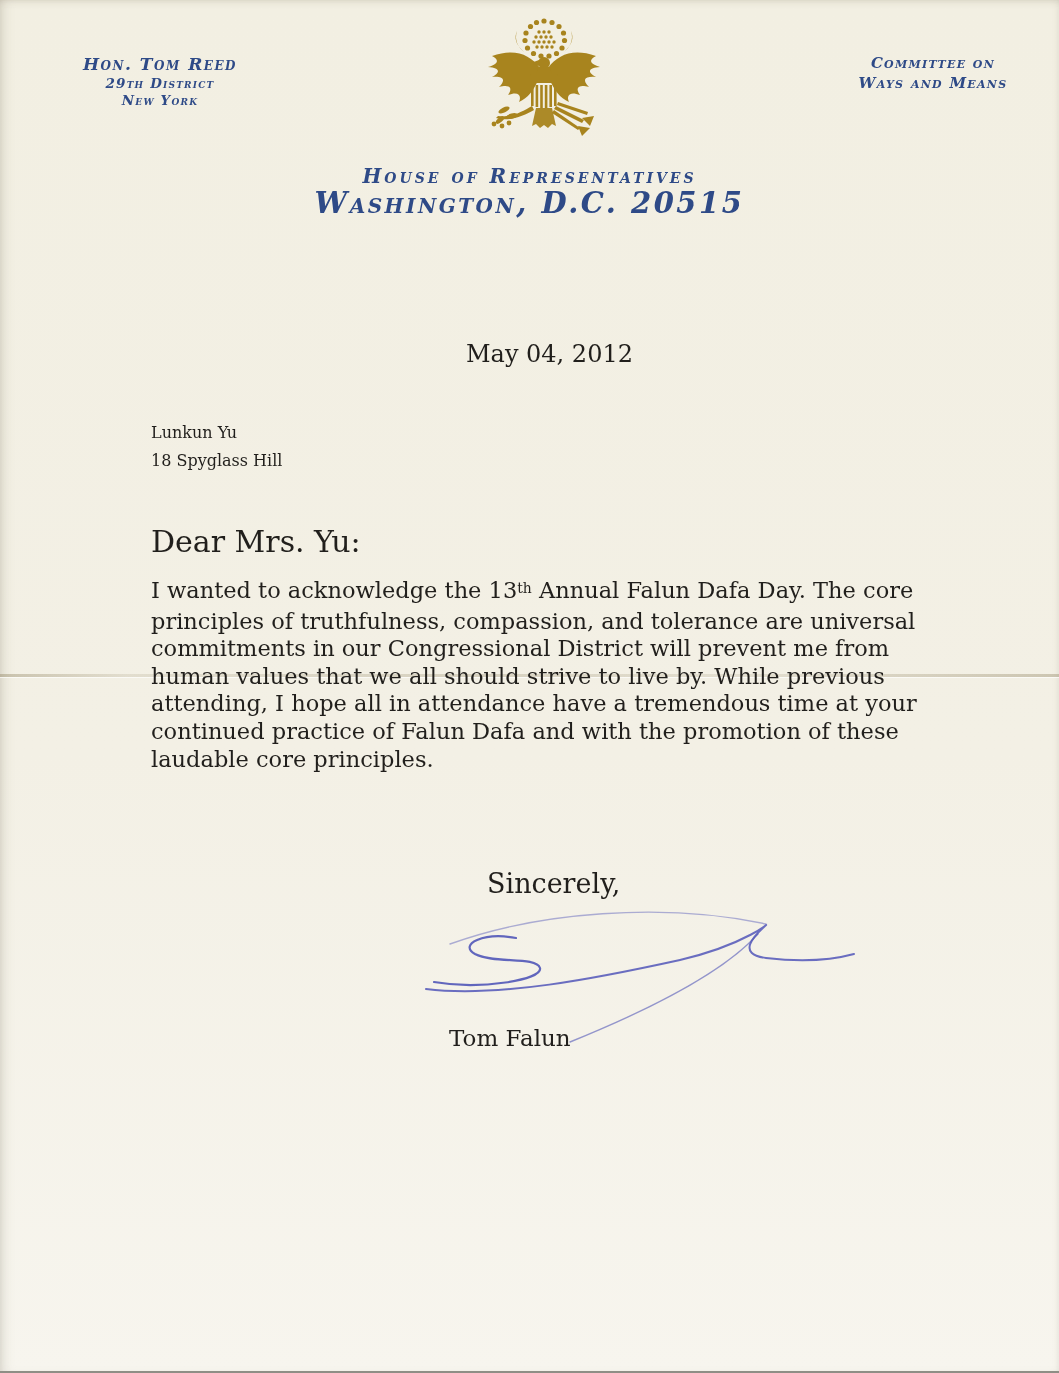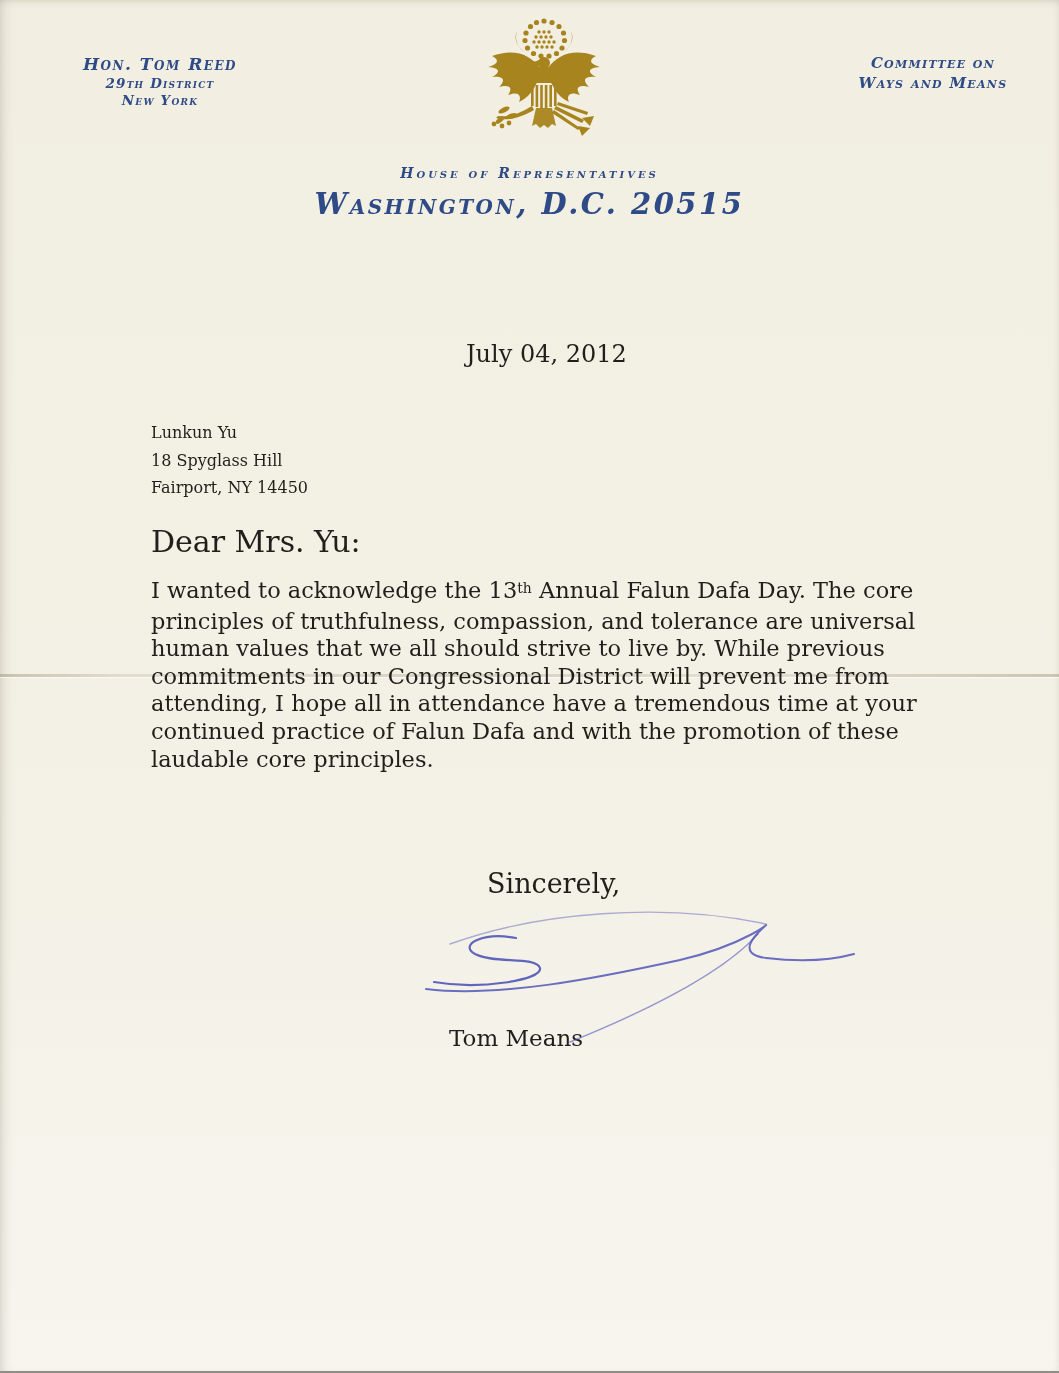--- a/index.html
+++ b/index.html
@@ -18,21 +18,21 @@
   .navy{color:#2e4a87;font-style:italic;}
   .sc{font-variant:small-caps;font-weight:bold;}
   
   .lh-left{position:absolute;left:68px;top:56px;width:184px;text-align:center;line-height:1.0;}
   .lh-left .l1{font-size:17px;letter-spacing:1.5px;margin-bottom:4px;}
   .lh-left .l2,.lh-left .l3{font-size:13.5px;letter-spacing:1.2px;margin-bottom:3px;}
   .lh-right{position:absolute;left:838px;top:56px;width:190px;text-align:center;line-height:1.0;}
   .lh-right .l1,.lh-right .l2{font-size:15px;letter-spacing:1.3px;margin-bottom:5px;}
   .seal{position:absolute;left:478px;top:10px;width:132px;height:146px;}
   .lh-center{position:absolute;left:0;top:166px;width:1059px;text-align:center;line-height:1.0;}
-  .lh-center .l1{font-size:14px;letter-spacing:3px;margin-bottom:10px;}
+  .lh-center .l1{font-size:20px;letter-spacing:3px;margin-bottom:3px;}
   .lh-center .l2{font-size:29px;letter-spacing:2.5px;}
   
   .date{position:absolute;left:466px;top:340px;font-size:24px;}
   .address{position:absolute;left:151px;top:419px;font-size:16px;line-height:27.5px;}
   .salutation{position:absolute;left:151px;top:524px;font-size:30px;}
   .bodytext{position:absolute;left:151px;top:577px;font-size:22.5px;line-height:27.6px;z-index:2;}
   .bodytext .bline{white-space:nowrap;}
   .sup{font-size:0.62em;position:relative;top:-0.38em;text-align:center;}
   .crease{position:absolute;left:0;top:674px;width:1059px;height:3px;z-index:1;
     background:linear-gradient(90deg,rgba(150,138,105,.45) 0%,rgba(150,138,105,.18) 12%,rgba(150,138,105,.30) 45%,rgba(150,138,105,.16) 70%,rgba(150,138,105,.42) 100%);
@@ -135,51 +135,50 @@
   <div class="lh-right navy sc">
     <div class="l1">Committee on</div>
     <div class="l2">Ways and Means</div>
   </div>
 
   <div class="lh-center navy sc">
     <div class="l1">House of Representatives</div>
     <div class="l2">Washington, D.C. 20515</div>
   </div>
 
-  <div class="date">July 04, 2012</div>
+  <div class="date">May 04, 2012</div>
 
   <div class="address">
     <div>Lunkun Yu</div>
     <div>18 Spyglass Hill</div>
-    <div>Fairport, NY 14450</div>
   </div>
 
   <div class="salutation">Dear Mrs. Yu:</div>
 
   <div class="crease"></div>
 
   <div class="bodytext">
     <div class="bline"><span>I wanted to acknowledge the 13</span><span class="sup">th</span><span> Annual Falun Dafa Day. The core</span></div>
     <div class="bline">principles of truthfulness, compassion, and tolerance are universal</div>
+    <div class="bline">commitments in our Congressional District will prevent me from</div>
     <div class="bline">human values that we all should strive to live by. While previous</div>
-    <div class="bline">commitments in our Congressional District will prevent me from</div>
     <div class="bline">attending, I hope all in attendance have a tremendous time at your</div>
     <div class="bline">continued practice of Falun Dafa and with the promotion of these</div>
     <div class="bline">laudable core principles.</div>
   </div>
 
   <div class="closing">Sincerely,</div>
 
   <svg class="signature" viewBox="0 0 450 158" aria-hidden="true">
     <g fill="none" stroke="#5156b8" stroke-linecap="round">
       <path d="M32,52 C120,20 245,10 348,32" stroke-width="1.4" stroke-opacity="0.45"></path>
       <path d="M98,46 C66,40 40,52 57,62 C76,72 118,64 122,76 C125,88 62,98 16,90" stroke-width="2.2" stroke-opacity="0.9"></path>
       <path d="M8,97 C80,106 180,86 262,68 C330,52 354,28 347,34 C336,44 318,62 348,66 C382,70 414,68 436,62" stroke-width="2" stroke-opacity="0.85"></path>
       <path d="M340,42 C304,82 226,120 152,150" stroke-width="1.4" stroke-opacity="0.6"></path>
     </g>
   </svg>
 
   <div class="sigblock">
-    <div>Tom Means</div>
+    <div>Tom Falun</div>
   </div>
 
   <div class="bottom-edge"></div>
 </div>
 
 </body></html>

